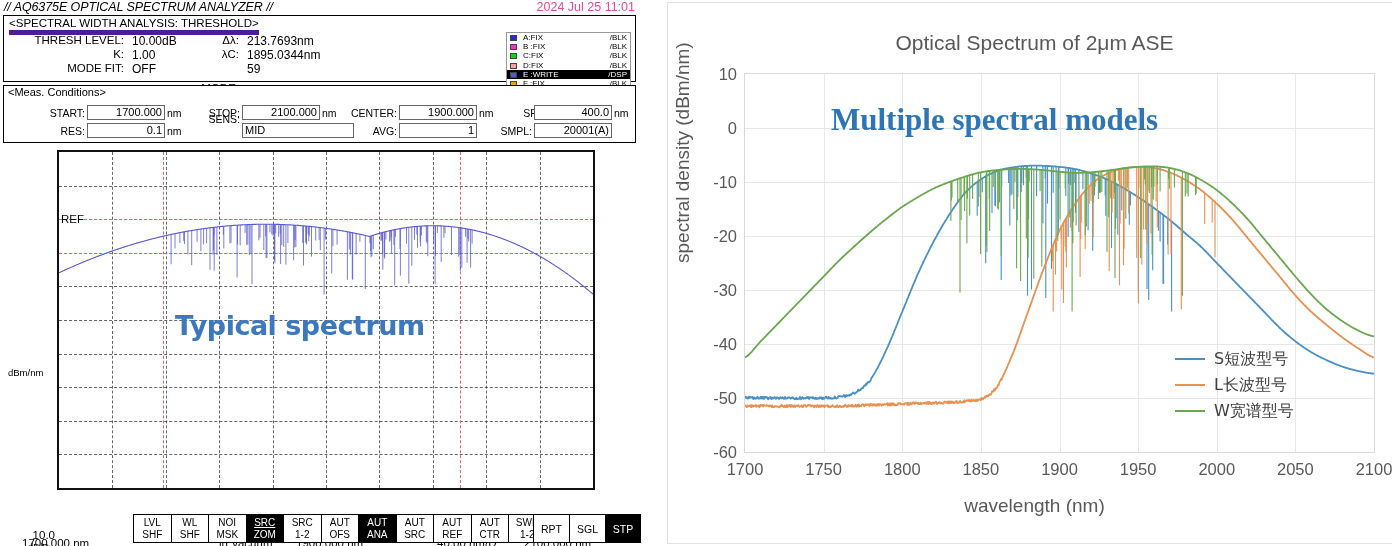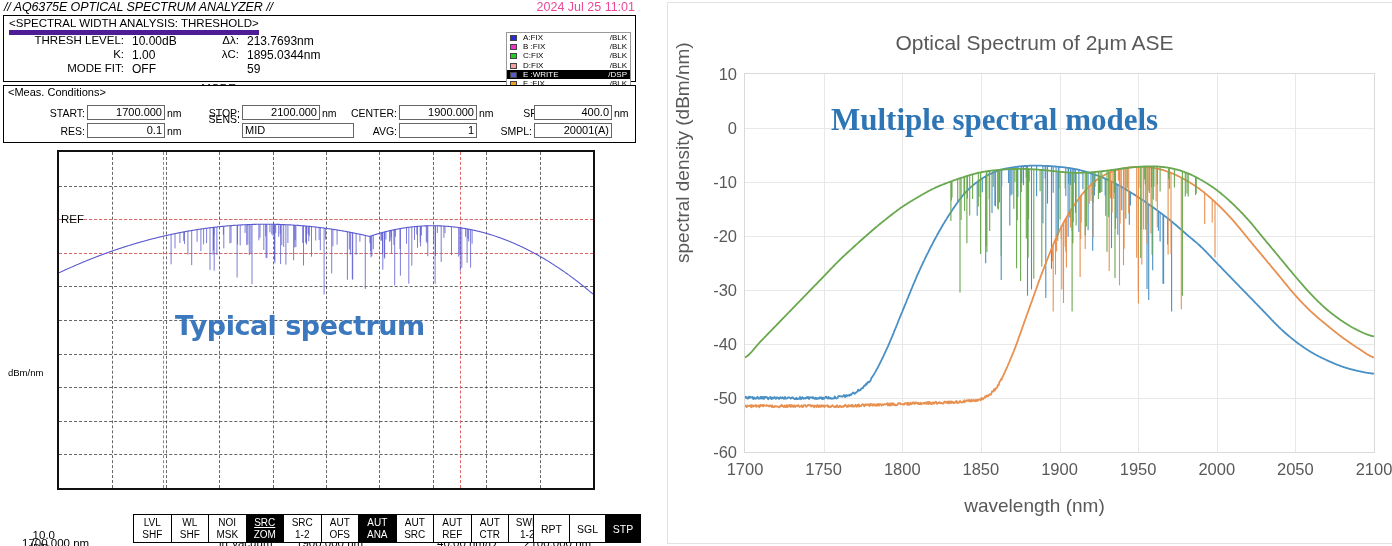--- a/index.html
+++ b/index.html
@@ -768,20 +768,34 @@
             <line x1="429.4" y1="95.0" x2="429.4" y2="113.6" stroke="#6aa84f" stroke-width="1.1"></line>
             <line x1="437.4" y1="97.3" x2="437.4" y2="221.7" stroke="#6aa84f" stroke-width="1.1"></line>
             <line x1="440.3" y1="98.3" x2="440.3" y2="122.5" stroke="#6aa84f" stroke-width="1.1"></line>
             <line x1="442.0" y1="99.0" x2="442.0" y2="119.4" stroke="#6aa84f" stroke-width="1.1"></line>
             <line x1="443.2" y1="99.4" x2="443.2" y2="122.4" stroke="#6aa84f" stroke-width="1.1"></line>
             <line x1="450.6" y1="102.9" x2="450.6" y2="121.1" stroke="#6aa84f" stroke-width="1.1"></line>
             <line x1="451.2" y1="103.2" x2="451.2" y2="119.6" stroke="#6aa84f" stroke-width="1.1"></line>
           </g>
         </svg>
       <div id="multi-overlay">Multiple spectral models</div>
+      <div id="chart-legend">
+          <div class="leg-row">
+            <span class="leg-line" style="background: rgb(74, 144, 196);"></span>
+            <span>S短波型号</span>
+          </div>
+          <div class="leg-row">
+            <span class="leg-line" style="background: rgb(232, 144, 80);"></span>
+            <span>L长波型号</span>
+          </div>
+          <div class="leg-row">
+            <span class="leg-line" style="background: rgb(106, 168, 79);"></span>
+            <span>W宽谱型号</span>
+          </div>
+        </div>
     <div class="cytick" style="top: 0px;">10</div>
         <div class="cgh" style="top: 54px;"></div>
         <div class="cytick" style="top: 54px;">0</div>
         <div class="cgh" style="top: 108px;"></div>
         <div class="cytick" style="top: 108px;">-10</div>
         <div class="cgh" style="top: 162px;"></div>
         <div class="cytick" style="top: 162px;">-20</div>
         <div class="cgh" style="top: 216px;"></div>
         <div class="cytick" style="top: 216px;">-30</div>
         <div class="cgh" style="top: 270px;"></div>

